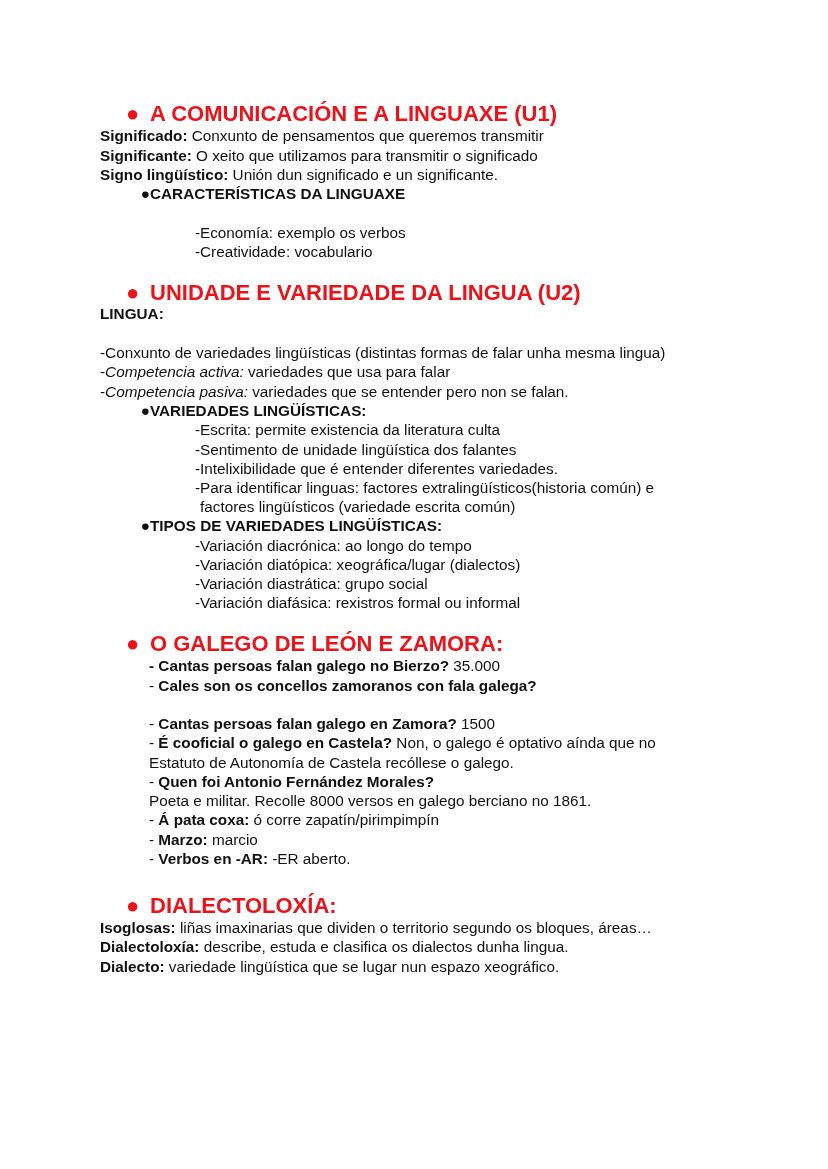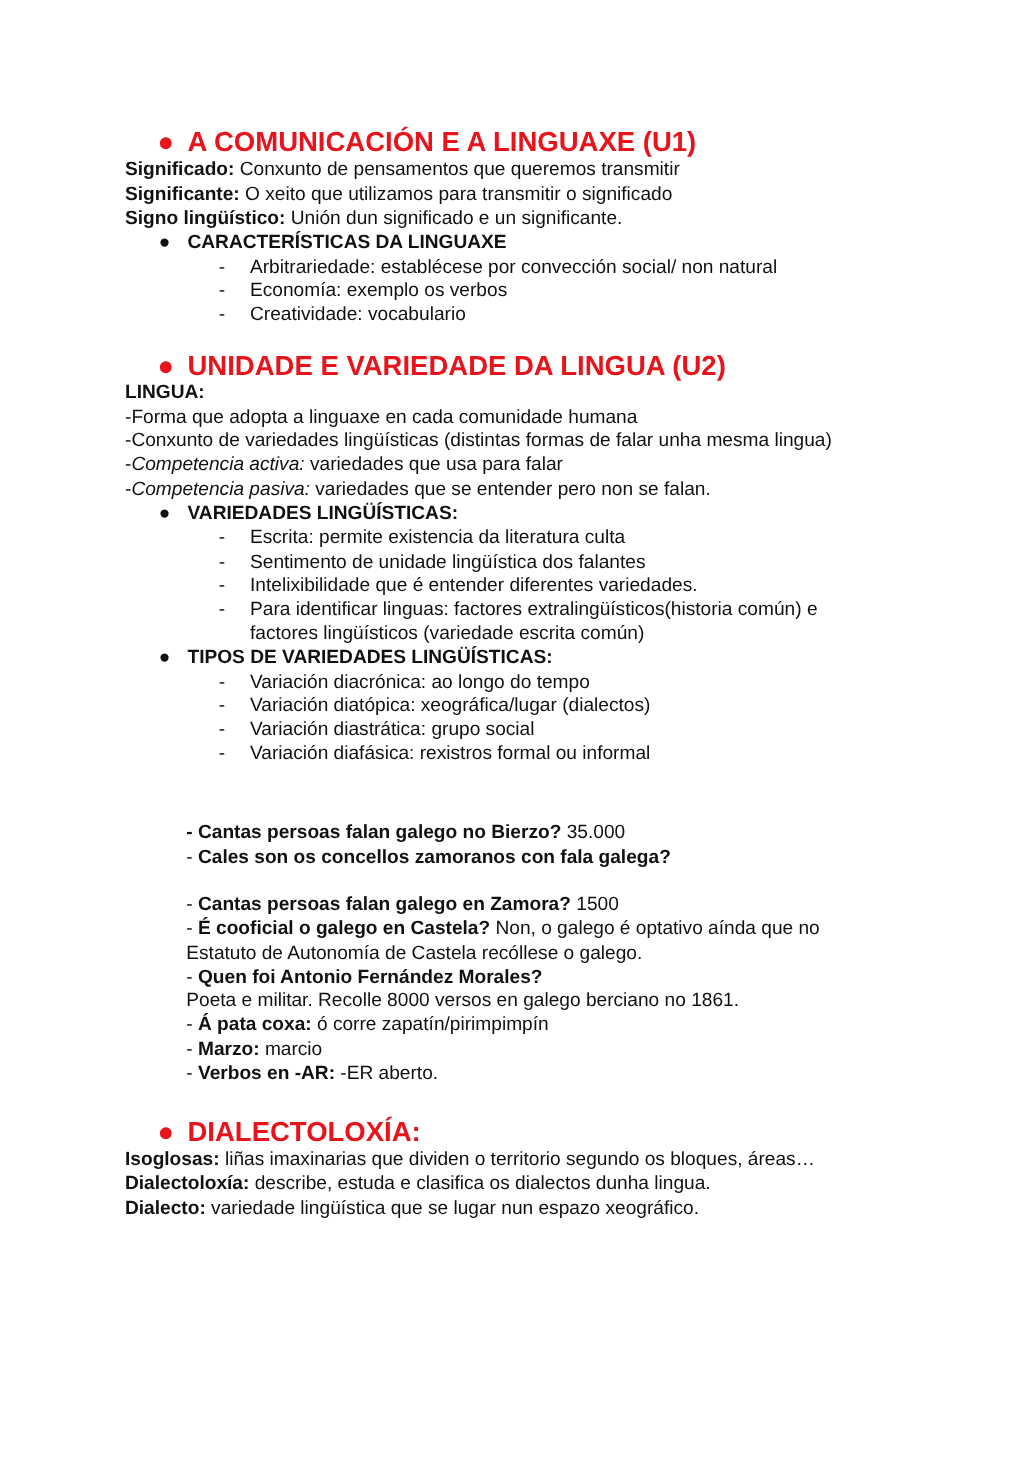--- a/index.html
+++ b/index.html
@@ -1,65 +1,64 @@
 <!DOCTYPE html>
 <html><head>
 <meta charset="utf-8">
 <style>
   html, body { margin:0; padding:0; background:#ffffff; }
   body { width:828px; height:1169px; position:relative; overflow:hidden;
          font-family:"Liberation Sans", sans-serif; color:#111; }
   .page { position:absolute; left:0; top:0; width:828px; height:1169px; }
   .h1 { position:absolute; left:126px; font-size:22px; font-weight:bold; color:#e8141c; white-space:nowrap; line-height:26px; }
   .h1 .dot { display:inline-block; width:24px; }
-  .line { position:absolute; font-size:15.3px; line-height:19px; white-space:nowrap; }
+  .line { position:absolute; font-size:15.3px; line-height:19px; white-space:nowrap;text-align:right; }
   .l0 { left:100px; }
   .l1 { left:127px; }
   .l1 .bul { display:inline-block; width:23px; }
   .l2 { left:175px; }
   .l2 .dash { display:inline-block; width:25px; }
   .l3 { left:200px; }
   .lg { left:149px; }
   b { font-weight:bold; }
   i { }
 </style>
 </head>
 <body>
 
 <div class="page">
 
   <div class="h1" style="top:101px"><span class="dot">●</span><span>A COMUNICACIÓN E A LINGUAXE (U1)</span></div>
   <div class="line l0" style="top:126px"><b>Significado:</b><span> Conxunto de pensamentos que queremos transmitir</span></div>
   <div class="line l0" style="top:146px"><b>Significante:</b><span> O xeito que utilizamos para transmitir o significado</span></div>
   <div class="line l0" style="top:165px"><b>Signo lingüístico:</b><span> Unión dun significado e un significante.</span></div>
   <div class="line l1" style="top:184px"><span class="bul">●</span><b>CARACTERÍSTICAS DA LINGUAXE</b></div>
-  <div class="line l2" style="top:204px"><span class="dash">-</span><span>Arbitrariedade: establécese por convección social/ non natural</span></div>
   <div class="line l2" style="top:223px"><span class="dash">-</span><span>Economía: exemplo os verbos</span></div>
   <div class="line l2" style="top:242px"><span class="dash">-</span><span>Creatividade: vocabulario</span></div>
 
   <div class="h1" style="top:280px"><span class="dot">●</span><span>UNIDADE E VARIEDADE DA LINGUA (U2)</span></div>
   <div class="line l0" style="top:304px"><b>LINGUA:</b></div>
-  <div class="line l0" style="top:324px"><span>-</span><span>Forma que adopta a linguaxe en cada comunidade humana</span></div>
   <div class="line l0" style="top:343px"><span>-</span><span>Conxunto de variedades lingüísticas (distintas formas de falar unha mesma lingua)</span></div>
   <div class="line l0" style="top:362px"><span>-</span><i>Competencia activa:</i><span> variedades que usa para falar</span></div>
   <div class="line l1" style="top:401px"><span class="bul">●</span><b>VARIEDADES LINGÜÍSTICAS:</b></div>
 
   <div class="line l0" style="top:382px"><span>-</span><i>Competencia pasiva:</i><span> variedades que se entender pero non se falan.</span></div>
   <div class="line l2" style="top:420px"><span class="dash">-</span><span>Escrita: permite existencia da literatura culta</span></div>
   <div class="line l2" style="top:440px"><span class="dash">-</span><span>Sentimento de unidade lingüística dos falantes</span></div>
   <div class="line l2" style="top:459px"><span class="dash">-</span><span>Intelixibilidade que é entender diferentes variedades.</span></div>
   <div class="line l2" style="top:478px"><span class="dash">-</span><span>Para identificar linguas: factores extralingüísticos(historia común) e</span></div>
   <div class="line l3" style="top:497px"><span>factores lingüísticos (variedade escrita común)</span></div>
 
   <div class="line l1" style="top:516px"><span class="bul">●</span><b>TIPOS DE VARIEDADES LINGÜÍSTICAS:</b></div>
   <div class="line l2" style="top:536px"><span class="dash">-</span><span>Variación diacrónica: ao longo do tempo</span></div>
   <div class="line l2" style="top:555px"><span class="dash">-</span><span>Variación diatópica: xeográfica/lugar (dialectos)</span></div>
   <div class="line l2" style="top:574px"><span class="dash">-</span><span>Variación diastrática: grupo social</span></div>
   <div class="line l2" style="top:593px"><span class="dash">-</span><span>Variación diafásica: rexistros formal ou informal</span></div>
 
+  <div class="h1" style="top:631px"><span class="dot">●</span><span>O GALEGO DE LEÓN E ZAMORA:</span></div>
   <div class="line lg" style="top:656px"><b><span>- </span><span>Cantas persoas falan galego no Bierzo?</span></b><span> 35.000</span></div>
   <div class="line lg" style="top:676px"><span>- </span><b>Cales son os concellos zamoranos con fala galega?</b><span></span></div>
   <div class="line lg" style="top:714px"><span>- </span><b>Cantas persoas falan galego en Zamora?</b><span> 1500</span></div>
   <div class="line lg" style="top:733px"><span>- </span><b>É cooficial o galego en Castela?</b><span> Non, o galego é optativo aínda que no</span></div>
   <div class="line lg" style="top:753px"><span>Estatuto de Autonomía de Castela recóllese o galego.</span></div>
   <div class="line lg" style="top:772px"><span>- </span><b>Quen foi Antonio Fernández Morales?</b><span></span></div>
   <div class="line lg" style="top:791px"><span>Poeta e militar. Recolle 8000 versos en galego berciano no 1861.</span></div>
   <div class="line lg" style="top:810px"><span>- </span><b>Á pata coxa:</b><span> ó corre zapatín/pirimpimpín</span></div>
   <div class="line lg" style="top:830px"><span>- </span><b>Marzo:</b><span> marcio</span></div>
   <div class="line lg" style="top:849px"><span>- </span><b>Verbos en -AR:</b><span> -ER aberto.</span></div>

